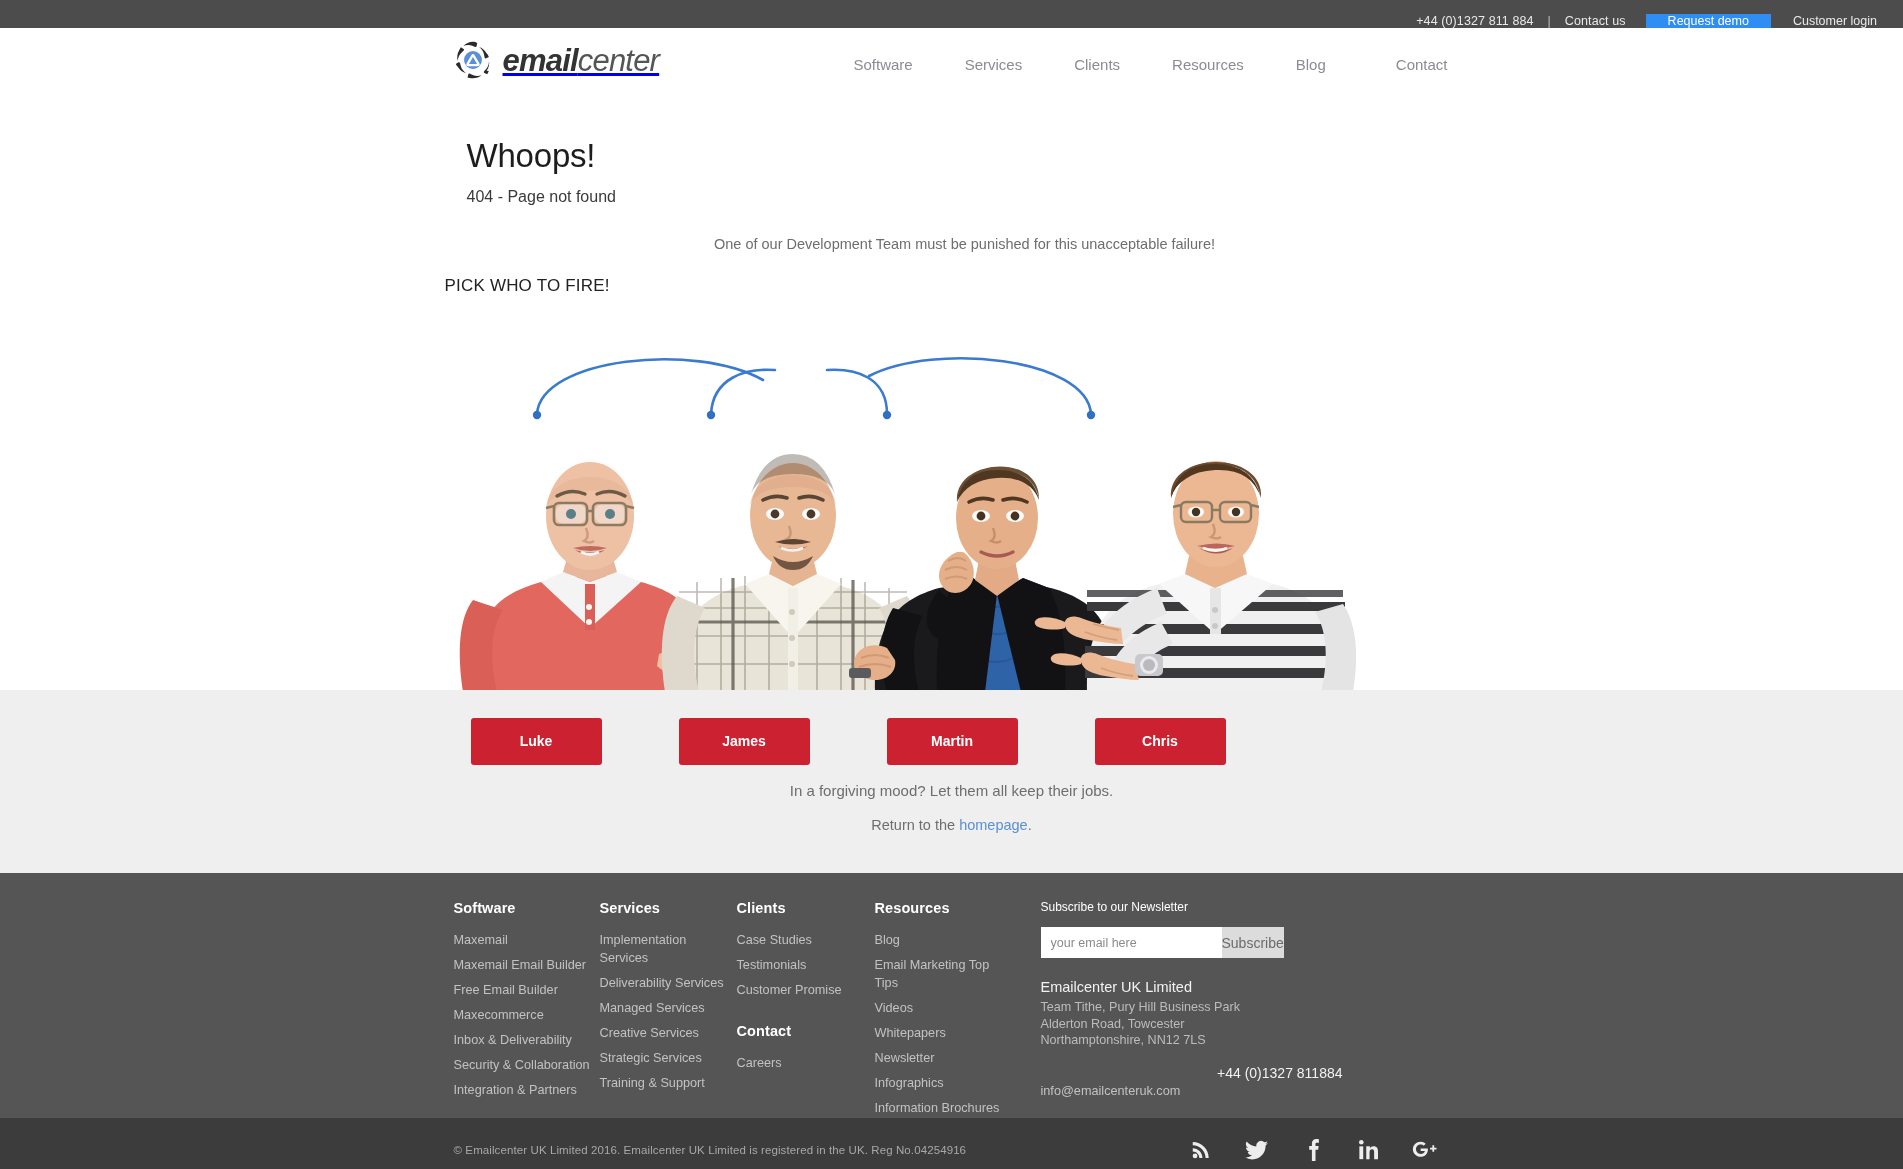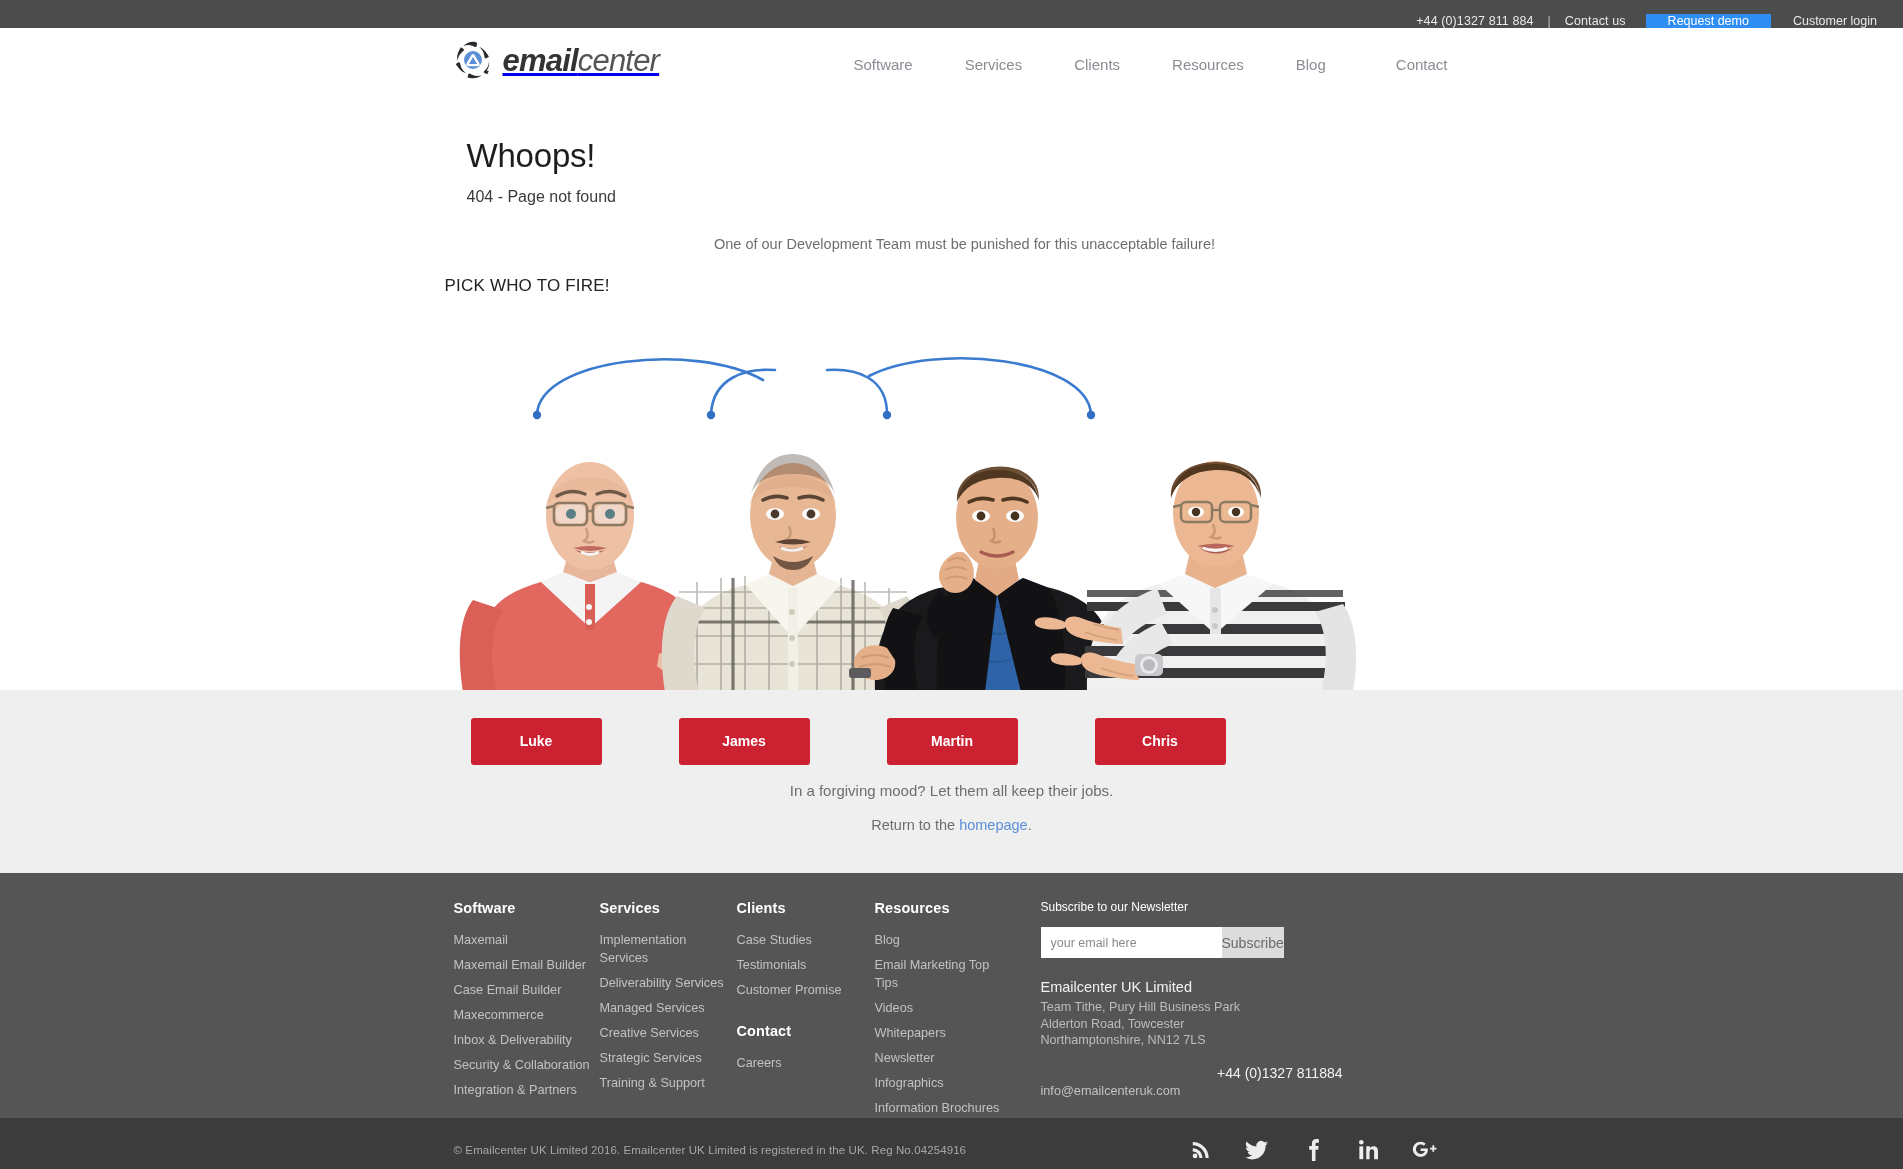--- a/index.html
+++ b/index.html
@@ -387,21 +387,21 @@
   </div>
 
   <div class="footer">
     <div class="footer-inner">
 
       <div class="fcol c1">
         <h4>Software</h4>
         <ul>
           <li><a href="#">Maxemail</a></li>
           <li><a href="#">Maxemail Email Builder</a></li>
-          <li><a href="#">Case Email Builder</a></li>
+          <li><a href="#">Free Email Builder</a></li>
           <li><a href="#">Maxecommerce</a></li>
           <li><a href="#">Inbox &amp; Deliverability</a></li>
           <li><a href="#">Security &amp; Collaboration</a></li>
           <li><a href="#">Integration &amp; Partners</a></li>
         </ul>
       </div>
 
       <div class="fcol c2">
         <h4>Services</h4>
         <ul>

